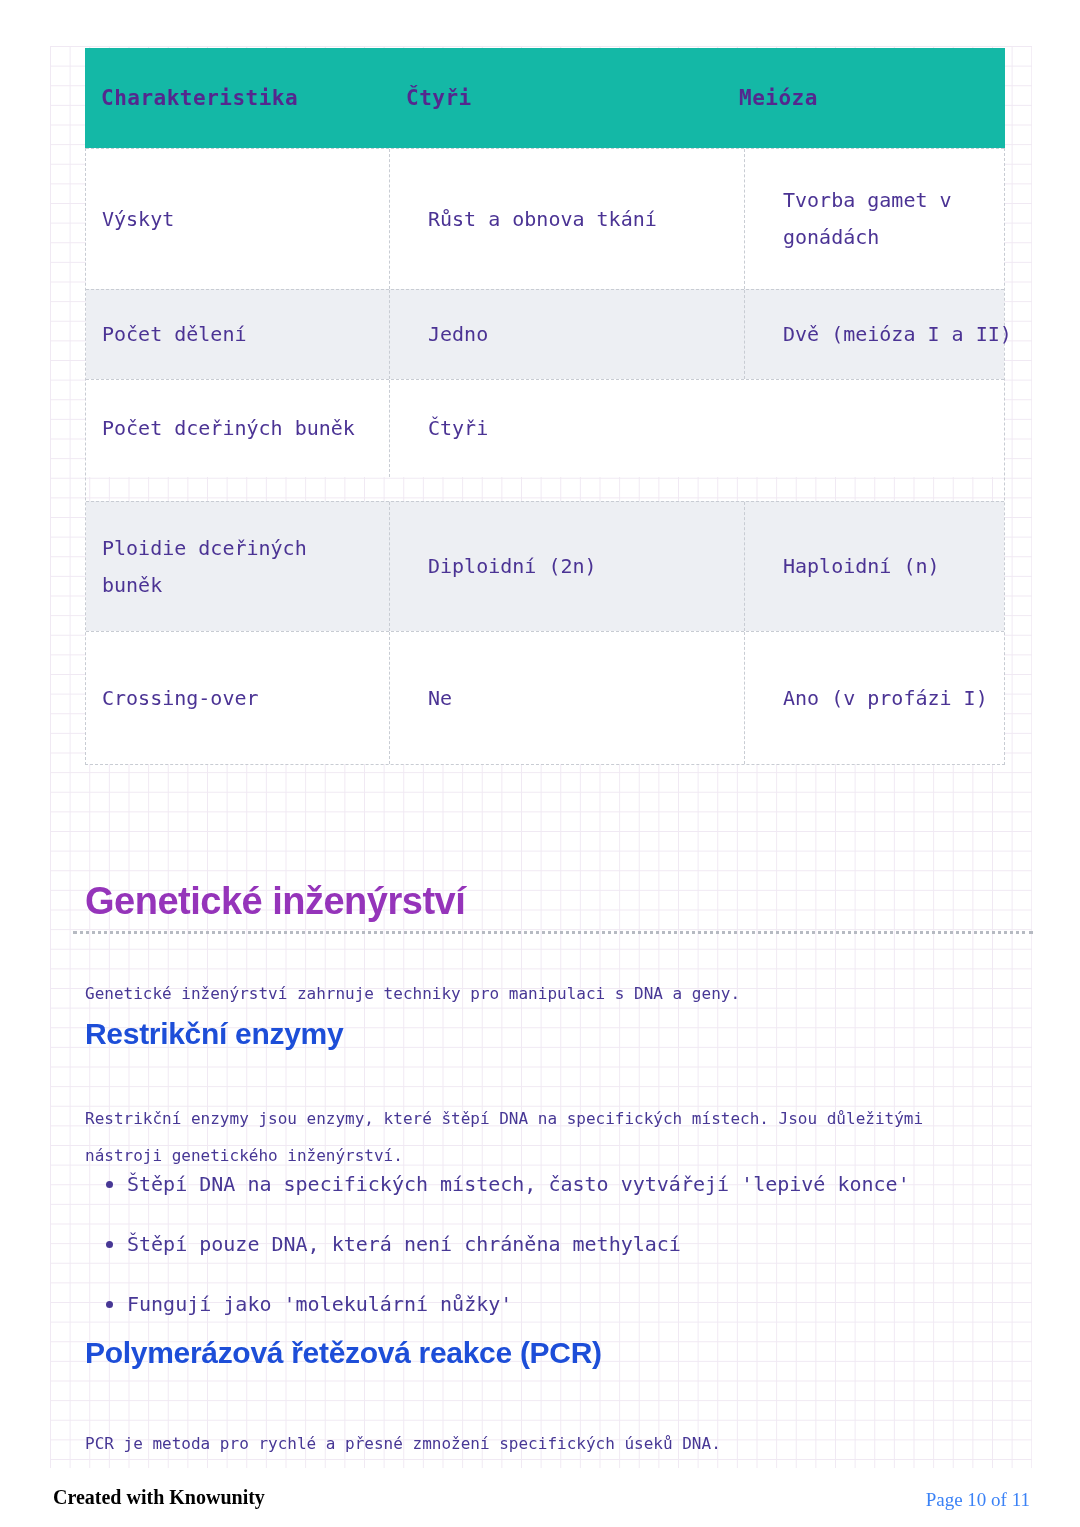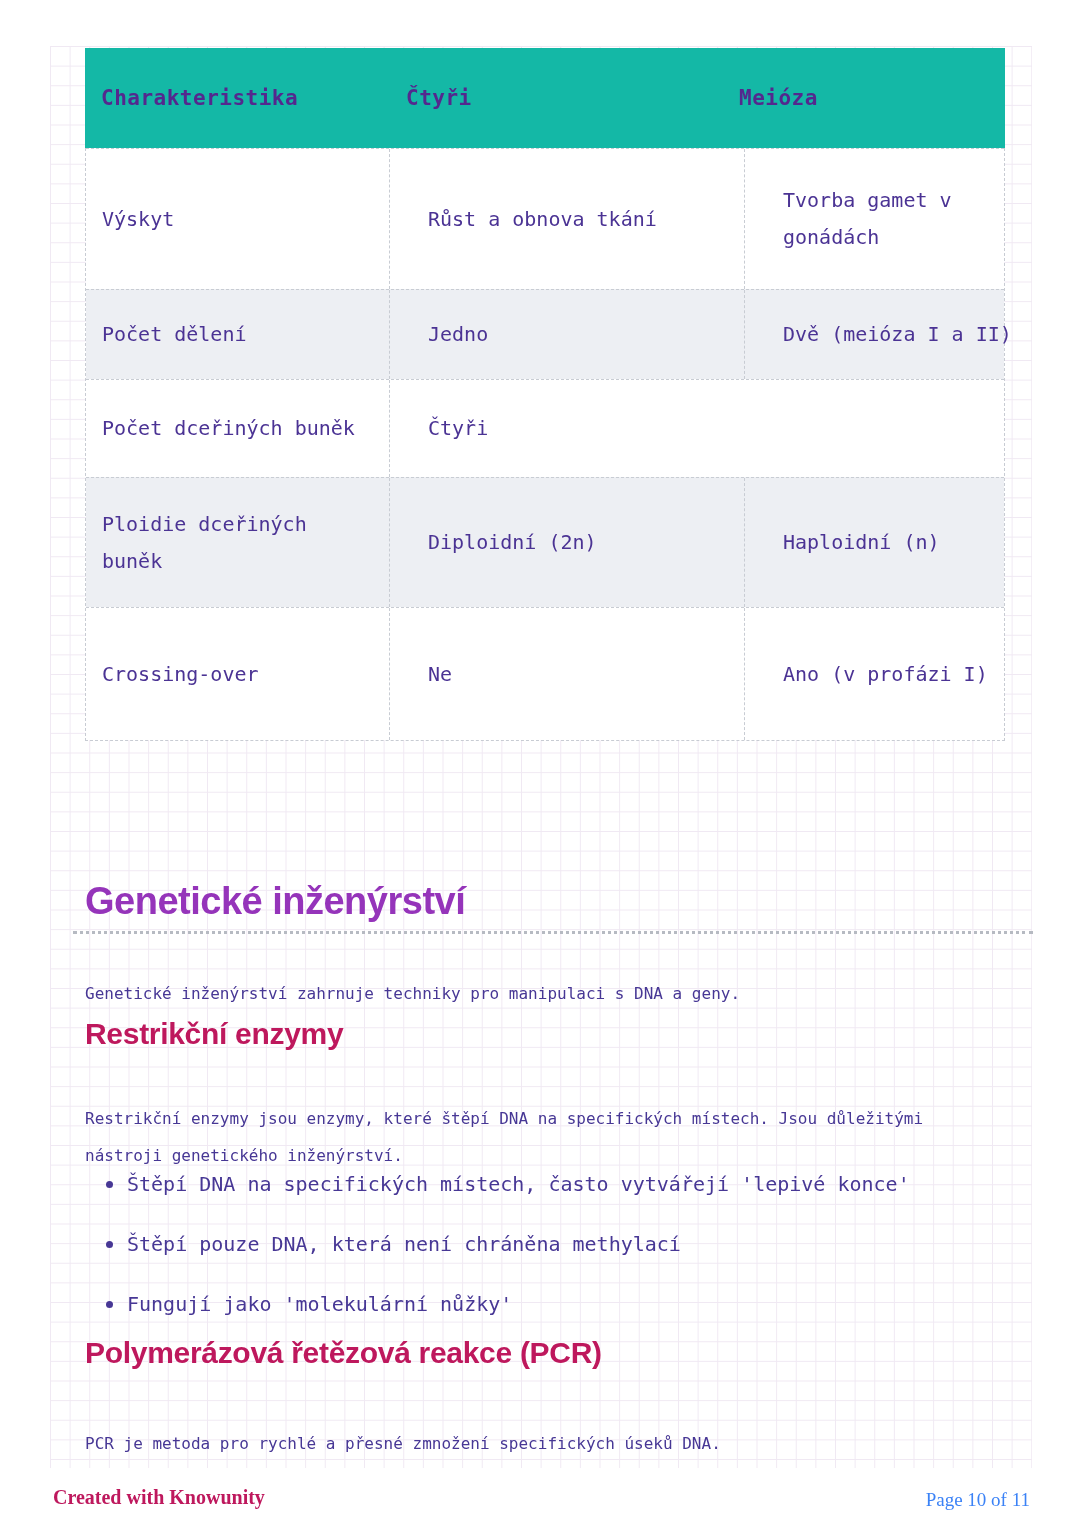--- a/index.html
+++ b/index.html
@@ -50,21 +50,21 @@
     display: grid;
     grid-template-columns: 304px 333px 281px;
     border-top: 1px dashed #c8ccd3;
     background: #ffffff;
     gap: 22px;
   }
   .trow:nth-child(even) { background: #edeff3; }
   .trow:nth-child(1) { min-height: 141px; }
   .trow:nth-child(2) { min-height: 90px; }
   .trow:nth-child(3) { min-height: 98px; }
-  .trow:nth-child(4) { min-height: 130px; }
+  .trow:nth-child(4) { min-height: 130px; margin-top: 24px; }
   .trow:nth-child(5) { min-height: 133px; }
   .trow:nth-child(6) { min-height: 90px; }
   .tcell {
     display: flex; align-items: center;
     padding: 18px 16px;
     font-size: 20px;
     line-height: 37px;
     color: #4b3394;
   }
   .tcell:not(:last-child) { border-right: 1px dashed #c8ccd3; }
@@ -85,21 +85,21 @@
     width: 960px; height: 0;
     border-top: 3px dotted #b6bac2;
   }
   .h2 {
     position: absolute;
     left: 85px;
     font-family: "Liberation Sans", sans-serif;
     font-weight: bold;
     font-size: 30px;
     letter-spacing: -0.3px;
-    color: #be185d;
+    color: #1d4ed8;
   }
   .h2-restriction { top: 1017px; }
   .h2-pcr { top: 1336px; }
   .para {
     position: absolute;
     left: 85px;
     max-width: 845px;
     font-size: 16px;
     line-height: 37px;
     color: #473795;
@@ -130,21 +130,21 @@
     background: #473795;
   }
 
   
   .footer-left {
     position: absolute;
     left: 53px; top: 1486px;
     font-family: "Liberation Serif", serif;
     font-weight: bold;
     font-size: 20px;
-    color: #be185d;
+    color: #000000;
   }
   .footer-right {
     position: absolute;
     right: 50px; top: 1489px;
     font-family: "Liberation Serif", serif;
     font-size: 19px;
     color: #3b82f6;
   }
 </style>
 </head>

